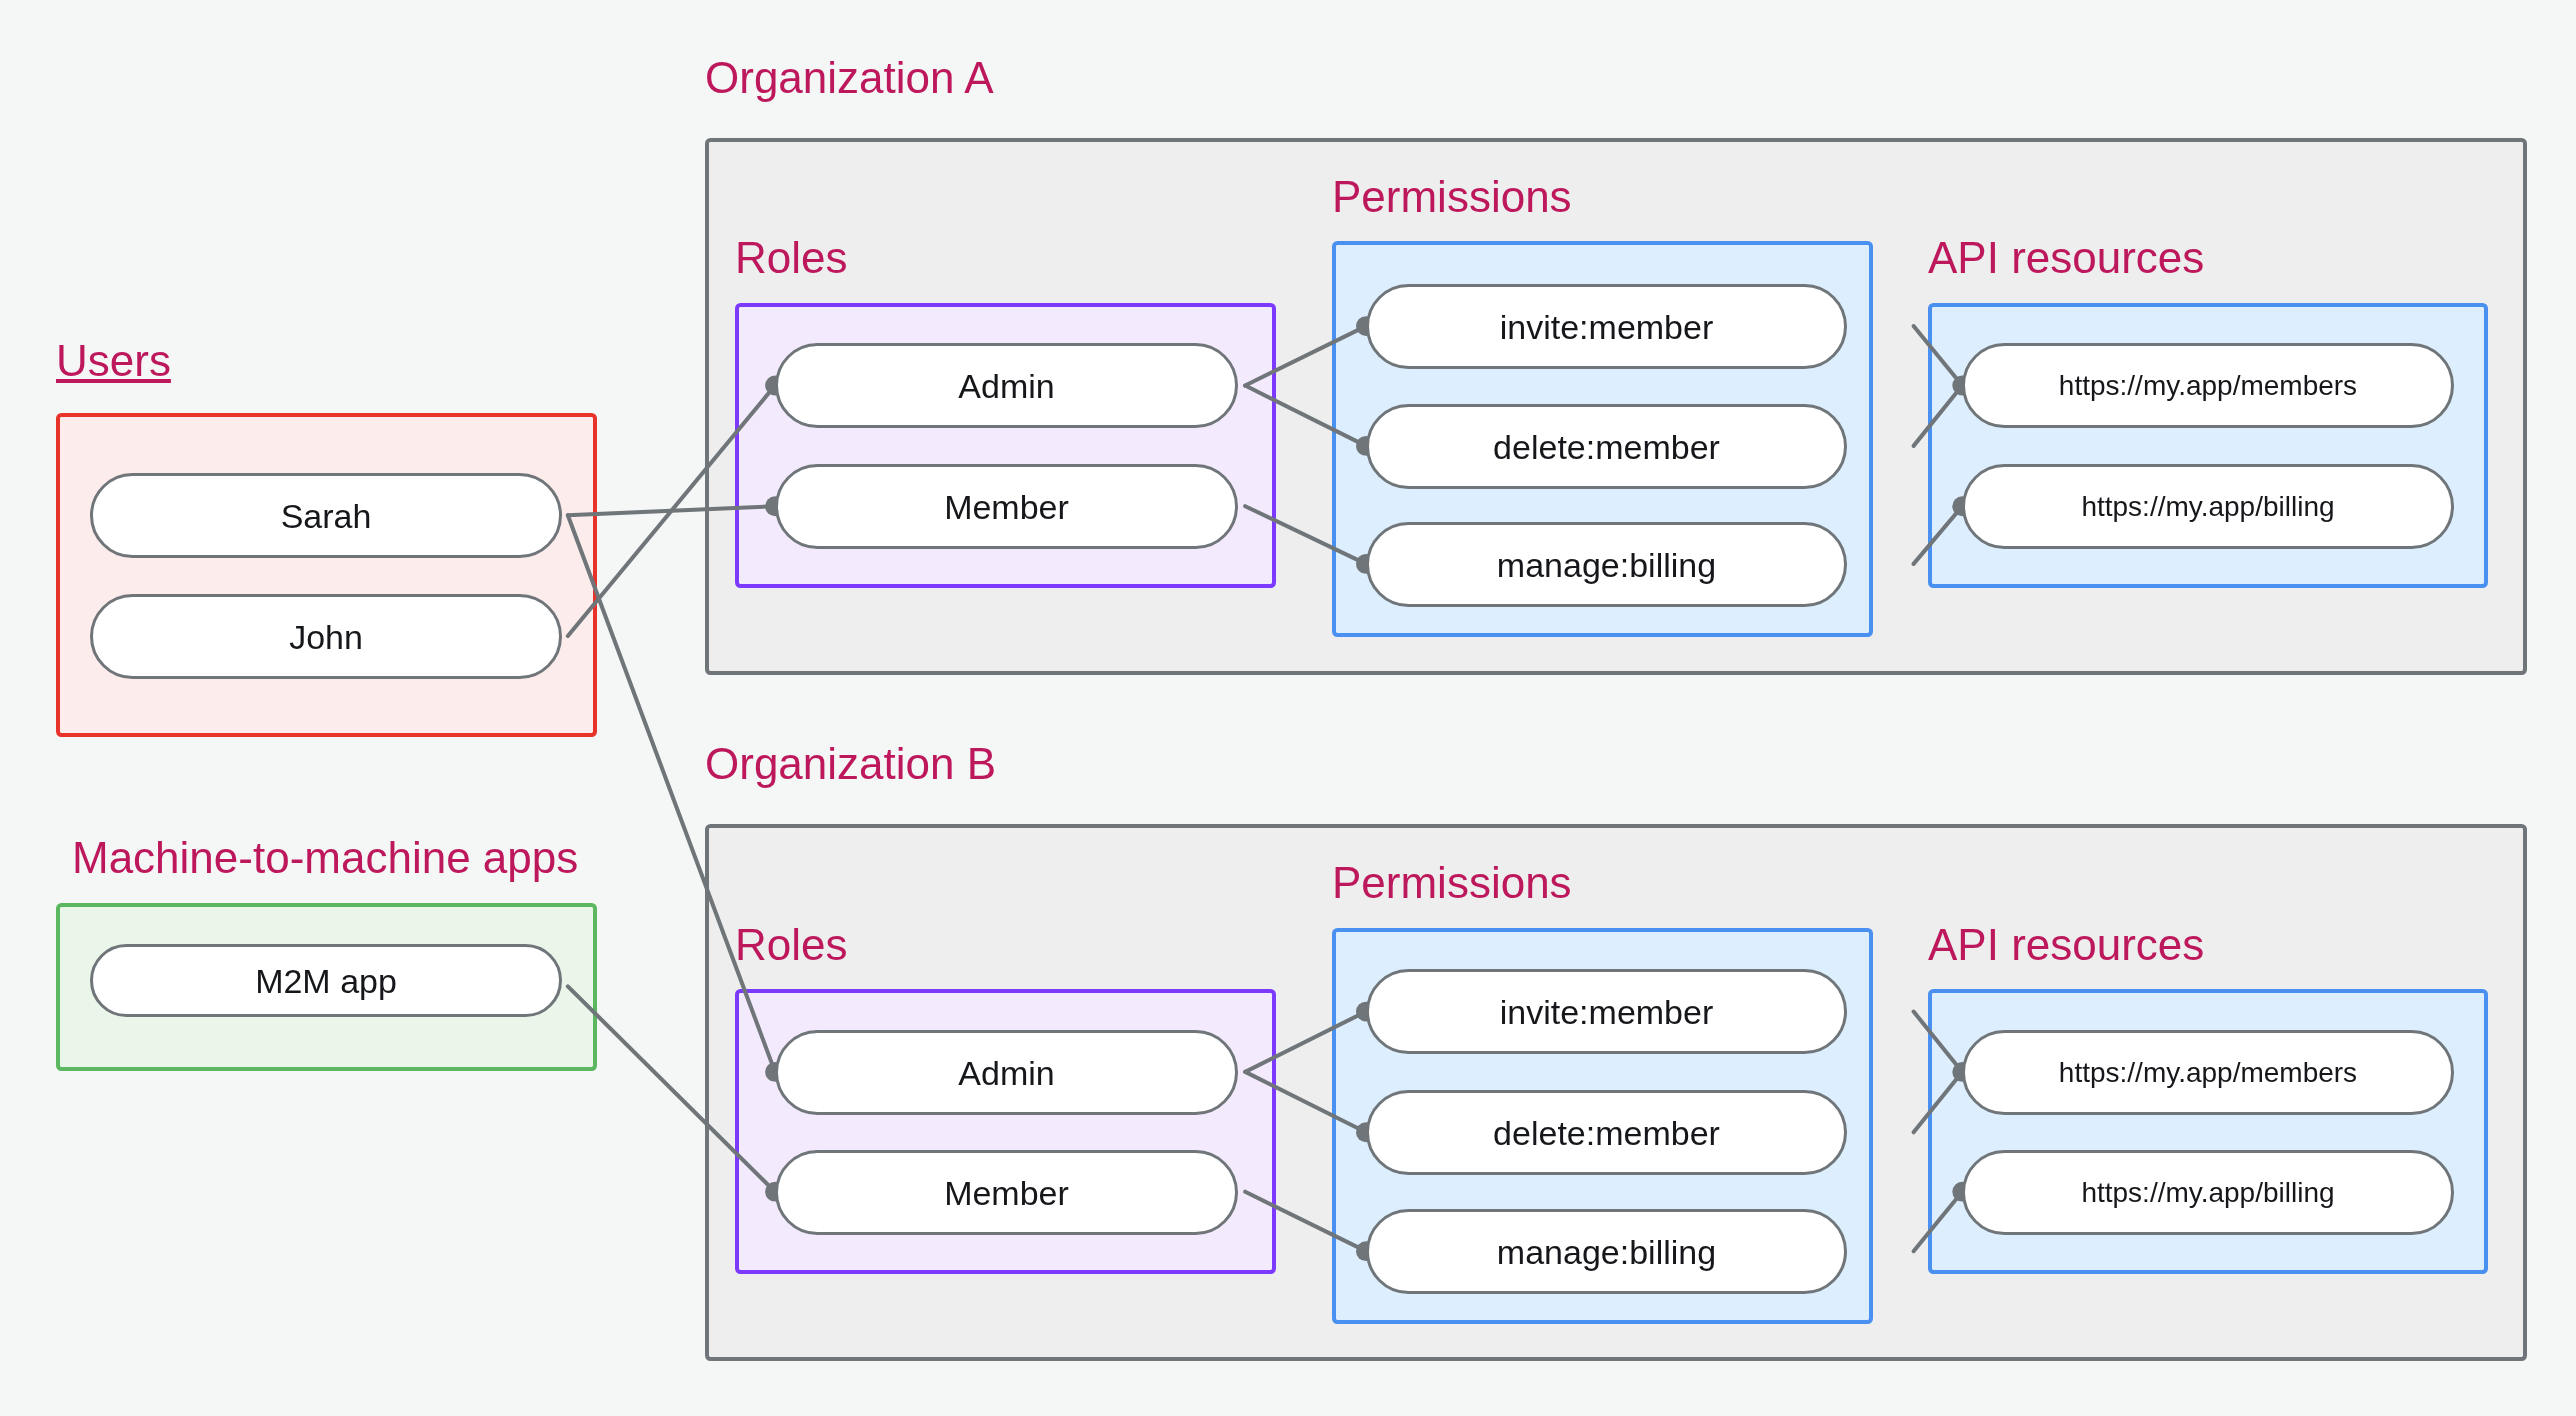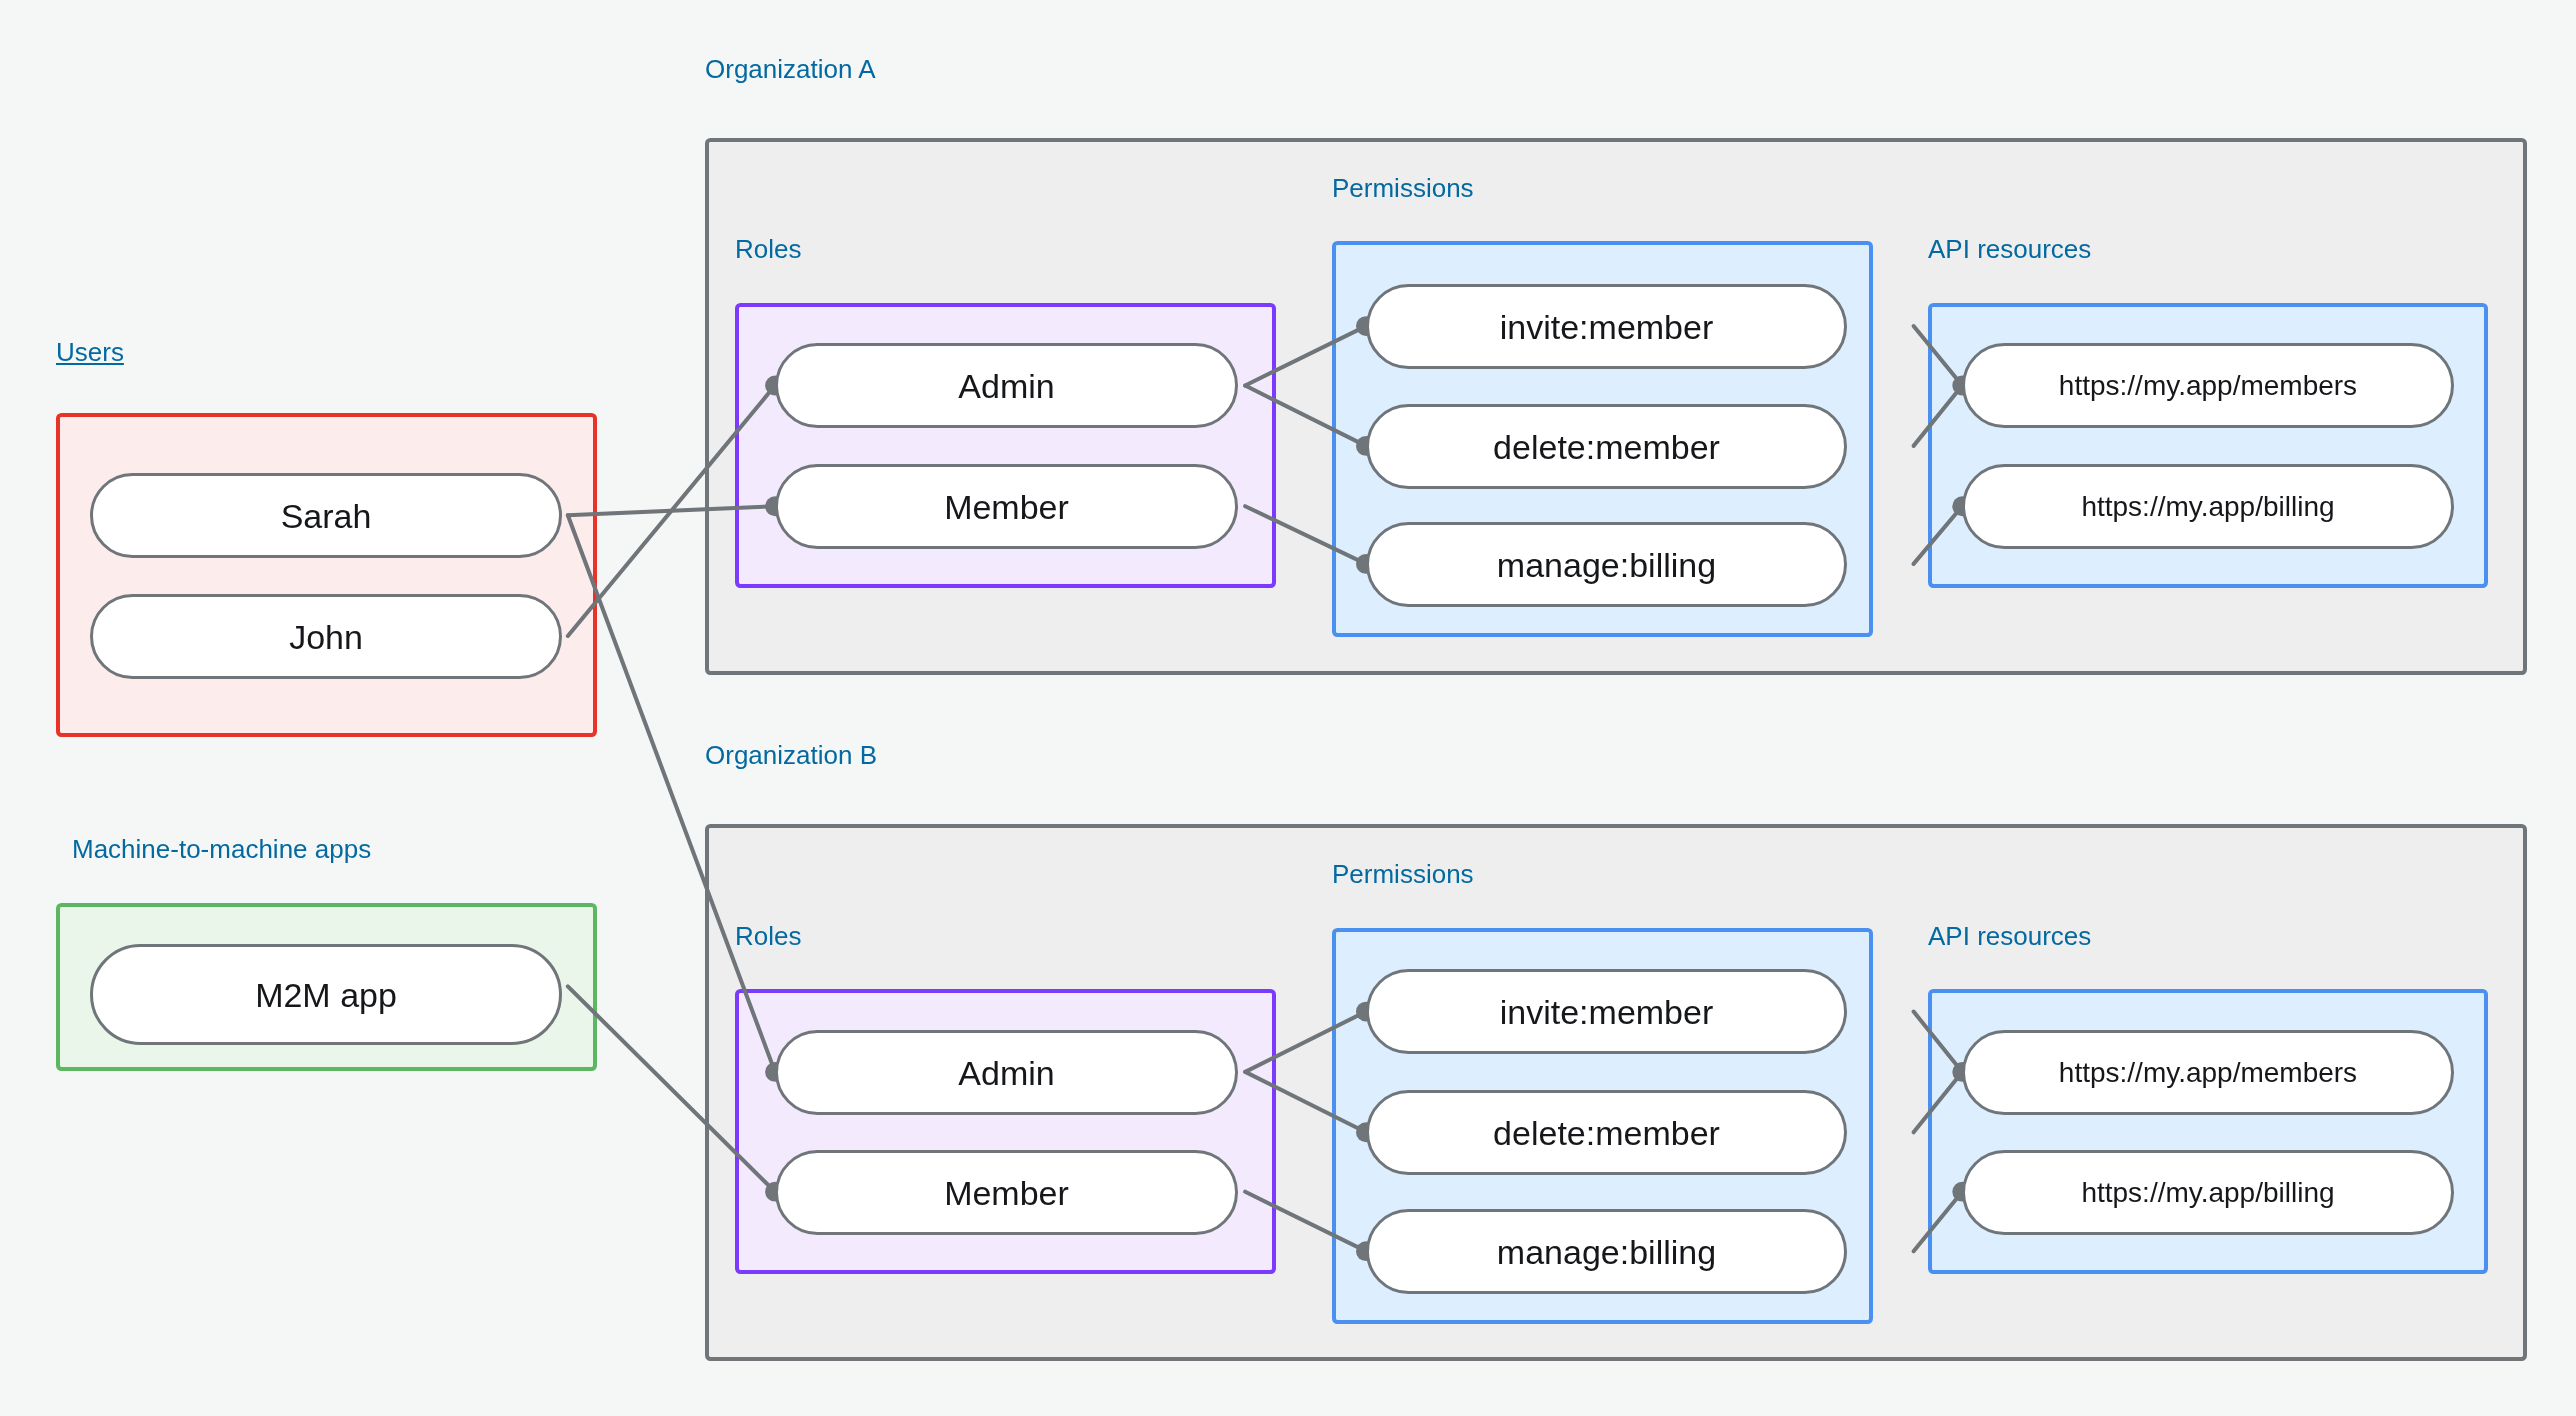--- a/index.html
+++ b/index.html
@@ -27,23 +27,23 @@
     position: absolute;
     left: 0; top: 0;
     width: 2576px;
     height: 1416px;
     z-index: 5;
     pointer-events: none;
   }
   
   .group-label {
     position: absolute;
-    font-size: 26px;
+    font-size: 44px;
     line-height: 1;
-    color: #0369a1;
+    color: #be185d;
     white-space: nowrap;
     z-index: 6;
   }
   
   .container-box {
     position: absolute;
     box-sizing: border-box;
     border-radius: 5.4px;
     z-index: 1;
   }
@@ -150,21 +150,21 @@
   </div>
 
   <div class="pill" style="left:90px; top:473px; width:472px; height:85px;">
     <span>Sarah</span>
   </div>
 
   <div class="group-label" style="left:72px; top:836px;">Machine-to-machine apps</div>
 
   <div class="container-box m2m-box" style="left:56px; top:903px; width:541px; height:168px;"></div>
 
-  <div class="pill" style="left:90px; top:944px; width:472px; height:101px;">
+  <div class="pill" style="left:90px; top:944px; width:472px; height:73px;">
     <span>M2M app</span>
   </div>
 
   <div class="group-label" style="left:705px; top:56px;">Organization A</div>
 
   <div class="container-box org-box" style="left:705px; top:138px; width:1822px; height:537px;"></div>
 
   <div class="group-label" style="left:735px; top:236px;">Roles</div>
 
   <div class="container-box roles-box" style="left:735px; top:303px; width:541px; height:285px;"></div>

